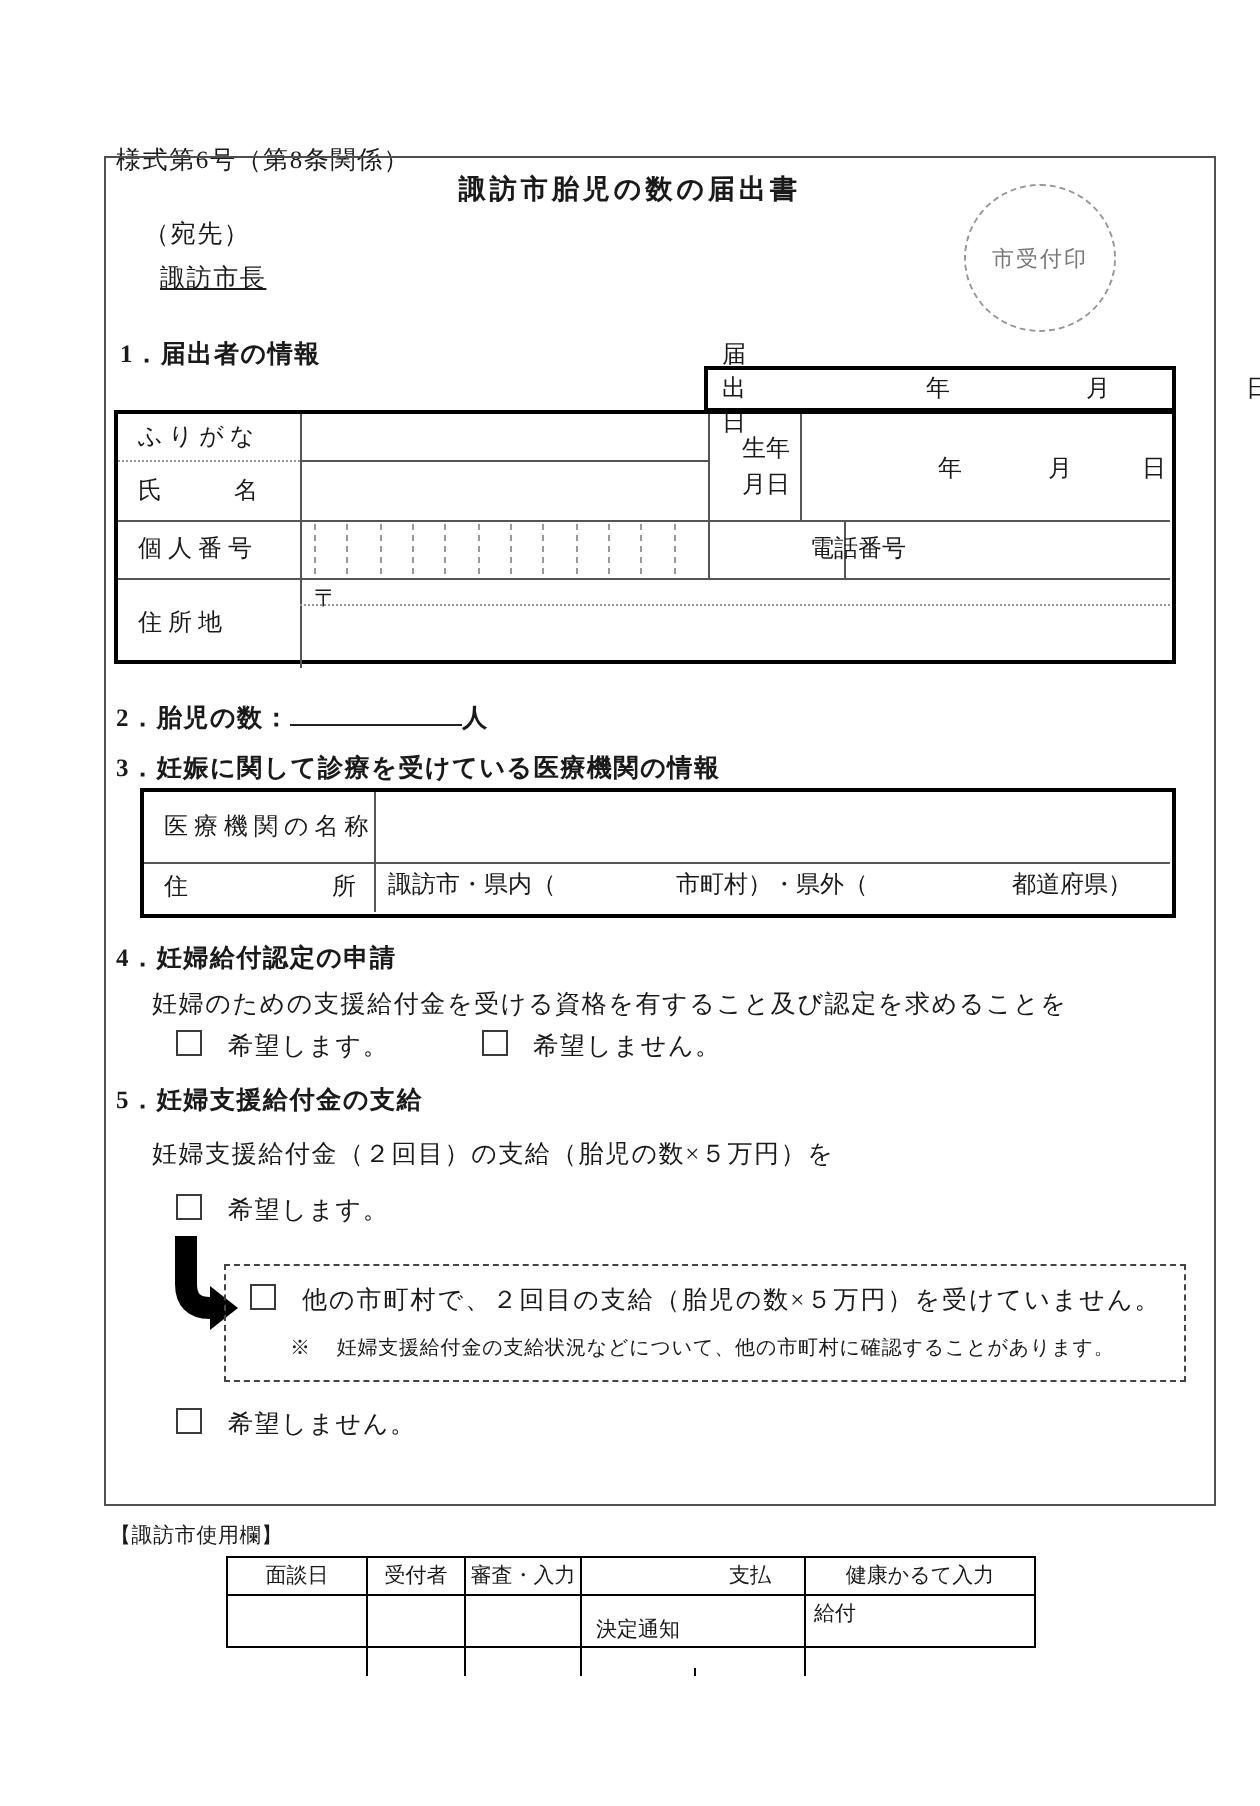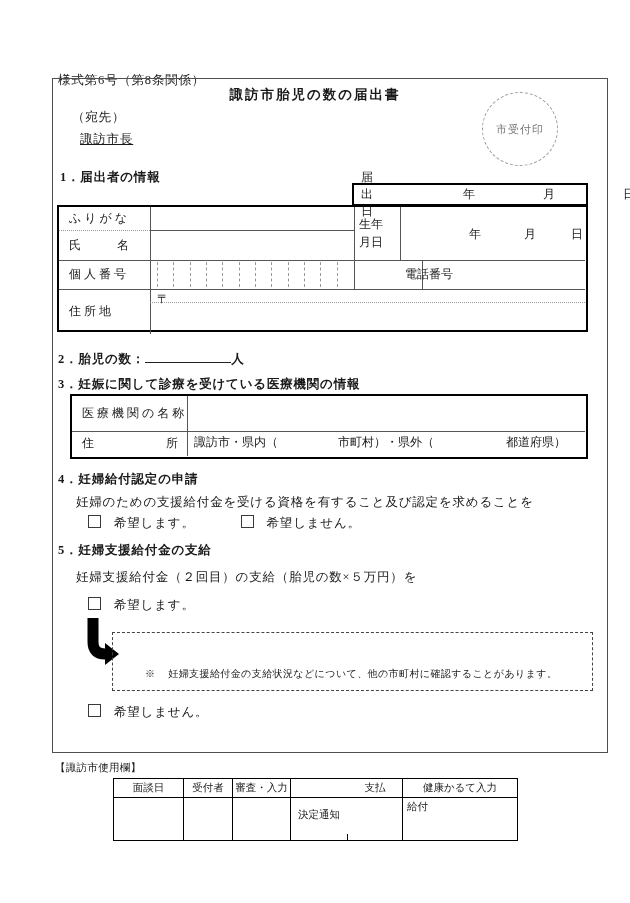--- a/index.html
+++ b/index.html
@@ -39,21 +39,21 @@
   
   .cb{display:inline-block;width:11px;height:11px;border:1.2px solid #3a3a3a;vertical-align:-1px;margin-right:13px;background:#fff;}
 
   
   .dashed-box{left:112px;top:632px;width:481px;height:59px;border:1.4px dashed #444;box-sizing:border-box;}
 
   
   .ublank{display:inline-block;width:86px;border-bottom:1.2px solid #222;height:13px;vertical-align:baseline;}
 
   
-  .tbl3{left:113px;top:778px;width:405px;height:63px;border:1.2px solid #000;box-sizing:border-box;
+  .tbl3{left:113px;top:778px;width:405px;height:46px;border:1.2px solid #000;box-sizing:border-box;
         display:flex;flex-direction:column;font-size:10.5px;}
   .tbl3 .row{display:flex;flex:0 0 auto;}
   .tbl3 .hrow{height:19px;border-bottom:1px solid #000;box-sizing:border-box;}
   .tbl3 .drow{flex:1;}
   .tbl3 .c{box-sizing:border-box;border-right:1px solid #000;display:flex;align-items:center;justify-content:center;}
   .tbl3 .c:last-child{border-right:none;}
   .tbl3 .drow .c{align-items:flex-start;justify-content:flex-start;padding:2px 4px;}
   .w1{width:70px;} .w2{width:49px;} .w3{width:58px;} .w4{width:57px;margin-top:36px;} .w5{width:55px;} .w6{flex:1;}
 </style>
 </head>
@@ -90,21 +90,21 @@
     <div class="line vline" style="left:363px;top:53px;height:29px;"></div>
 
     <div class="dotline" style="left:0;top:23px;width:91px;"></div>
     <div class="line hline" style="left:91px;top:23px;width:204px;"></div>
     <div class="line hline" style="left:0;top:53px;width:526px;"></div>
     <div class="line hline" style="left:0;top:82px;width:526px;"></div>
     <div class="dotline" style="left:91px;top:95px;width:435px;"></div>
 
     <div class="cell-label abs" style="left:10px;top:0;height:23px;">ふ り が な</div>
     <div class="cell-label abs" style="left:10px;top:23px;height:30px;">氏　　　名</div>
-    <div class="abs" style="left:300px;top:8px;width:36px;font-size:12px;line-height:18px;text-align:left;">
+    <div class="abs" style="left:300px;top:8px;width:36px;font-size:12px;line-height:18px;text-align:right;">
       <div>生年</div>
       <div>月日</div>
     </div>
     <span class="abs" style="left:410px;top:19px;font-size:12px;">年</span>
     <span class="abs" style="left:465px;top:19px;font-size:12px;">月</span>
     <span class="abs" style="left:512px;top:19px;font-size:12px;">日</span>
 
     <div class="cell-label abs" style="left:10px;top:53px;height:29px;">個 人 番 号</div>
     <div class="cell-label abs" style="left:346px;top:53px;height:29px;">電話番号</div>
     <div class="cell-label abs" style="left:10px;top:82px;height:45px;">住 所 地</div>
@@ -164,20 +164,23 @@
   <div class="abs txt" style="left:88px;top:597px;">
     <span class="cb"></span><span>希望します。</span>
   </div>
 
   <svg class="abs" style="left:85px;top:618px;" width="34" height="48" viewBox="0 0 34 48">
     <path d="M8 0 L8 24 Q8 36 20 36 L21 36" fill="none" stroke="#000" stroke-width="11"></path>
     <polygon points="20,25 34,36 20,47" fill="#000"></polygon>
   </svg>
 
   <div class="abs dashed-box">
+    <div style="position:absolute;left:12px;top:9px;font-size:12.5px;letter-spacing:1px;white-space:nowrap;">
+      <span class="cb"></span><span>他の市町村で、２回目の支給（胎児の数×５万円）を受けていません。</span>
+    </div>
     <div style="position:absolute;left:32px;top:34px;font-size:10px;letter-spacing:0.4px;white-space:nowrap;">
       <span>※</span>
       <span style="margin-left:10px;">妊婦支援給付金の支給状況などについて、他の市町村に確認することがあります。</span>
     </div>
   </div>
 
   <div class="abs txt" style="left:88px;top:704px;">
     <span class="cb"></span><span>希望しません。</span>
   </div>
 

